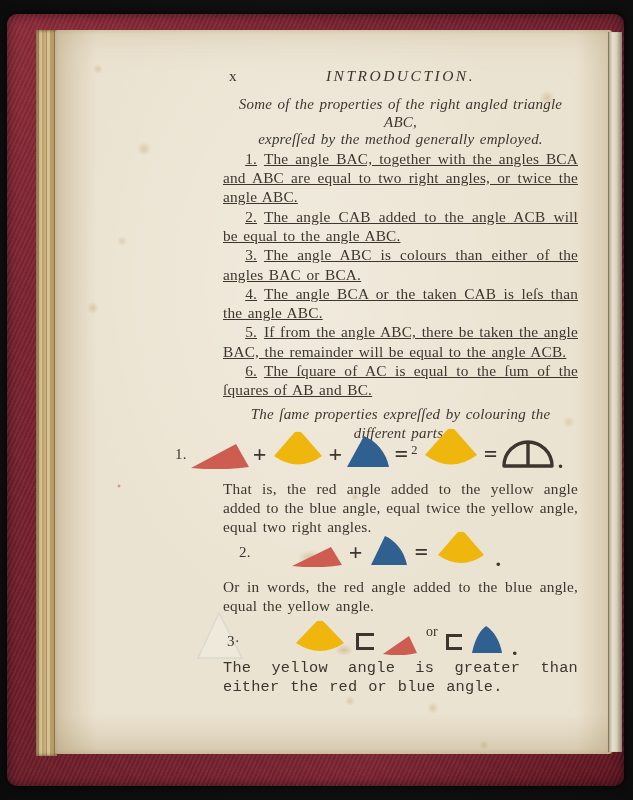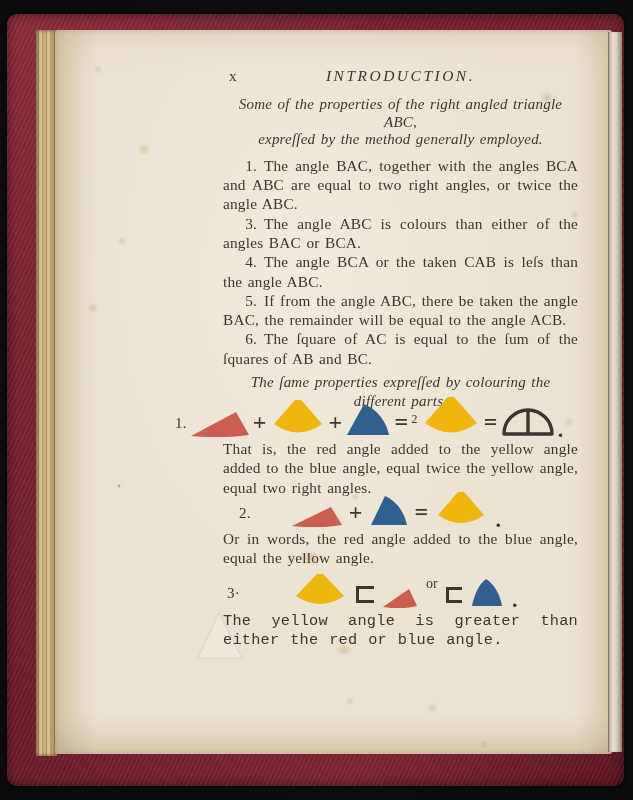--- a/index.html
+++ b/index.html
@@ -33,35 +33,35 @@
   .ghost-tri{position:absolute;opacity:.6;}
   
   .column{position:absolute;left:168px;top:28px;width:355px;color:#3c362e;
     font-size:15.3px;line-height:19.3px;letter-spacing:.2px;word-spacing:1.5px;}
   .runhead{position:relative;height:20px;margin-top:8px;font-style:italic;}
   .folio{position:absolute;left:6px;top:0;font-style:normal;}
   .rh-title{display:block;text-align:center;letter-spacing:2.5px;font-size:15.5px;}
   .para{margin:0;text-align:justify;}
   .para1{margin-top:12px;}
   .h-italic{margin-top:10px;font-style:italic;text-align:center;line-height:17.6px;font-size:15px;}
-  .props{margin-top:7px;}
+  .props{margin-top:0;text-decoration:underline;}
   .prop{margin:0;text-align:justify;text-indent:1.45em;}
   .prop .num{margin-right:.45em;}
   .h2-italic{margin-top:5px;font-style:italic;text-align:center;font-size:15px;height:19px;}
   
   .eq{display:flex;align-items:flex-end;column-gap:3px;}
   .eq .shape{display:block;}
   .eq .num{margin-bottom:4px;font-size:15px;}
   .sign{font-size:24px;line-height:1;margin-bottom:3px;font-weight:600;}
   .coef{font-size:12.5px;margin-bottom:8px;}
   .period{font-size:22px;font-weight:700;margin-bottom:1px;line-height:.6;}
   .eq1{height:44px;margin-top:1px;margin-left:-48px;}
   .eq2{height:34px;margin-top:-4px;margin-left:16px;column-gap:6px;}
   .eq3{height:42px;margin-top:-2px;margin-left:4px;column-gap:8px;}
-  .cap{margin-top:2px;}
+  .cap{margin-top:10px;}
   .cap3{margin-top:4px;font-family:Liberation Mono, monospace;}
   .gt{width:15px;height:11px;border:3.4px solid #3c362e;border-right:none;margin-bottom:5px;}
   .gt.small{width:13px;height:10px;border-width:3.2px;}
   .or-word{margin-bottom:14px;font-size:14px;}
 </style>
 </head>
 <body>
 
 <div class="canvas">
   <div class="cover"></div>
@@ -96,20 +96,21 @@
       </div>
 
 
       <div class="h-italic">
         <div>Some of the properties of the right angled triangle ABC,</div>
         <div>expreſſed by the method generally employed.</div>
       </div>
 
       <div class="props">
         <p class="prop"><span class="num">1.</span><span>The angle BAC, together with the angles BCA and ABC are equal to two right angles, or twice the angle ABC.</span></p>
+        <p class="prop"><span class="num">2.</span><span>The angle CAB added to the angle ACB will be equal to the angle ABC.</span></p>
         <p class="prop"><span class="num">3.</span><span>The angle ABC is colours than either of the angles BAC or BCA.</span></p>
         <p class="prop"><span class="num">4.</span><span>The angle BCA or the taken CAB is leſs than the angle ABC.</span></p>
         <p class="prop"><span class="num">5.</span><span>If from the angle ABC, there be taken the angle BAC, the remainder will be equal to the angle ACB.</span></p>
         <p class="prop"><span class="num">6.</span><span>The ſquare of AC is equal to the ſum of the ſquares of AB and BC.</span></p>
       </div>
 
       <div class="h2-italic">The ſame properties expreſſed by colouring the different parts.</div>
 
       <div class="eq eq1">
         <span class="num">1.</span>

